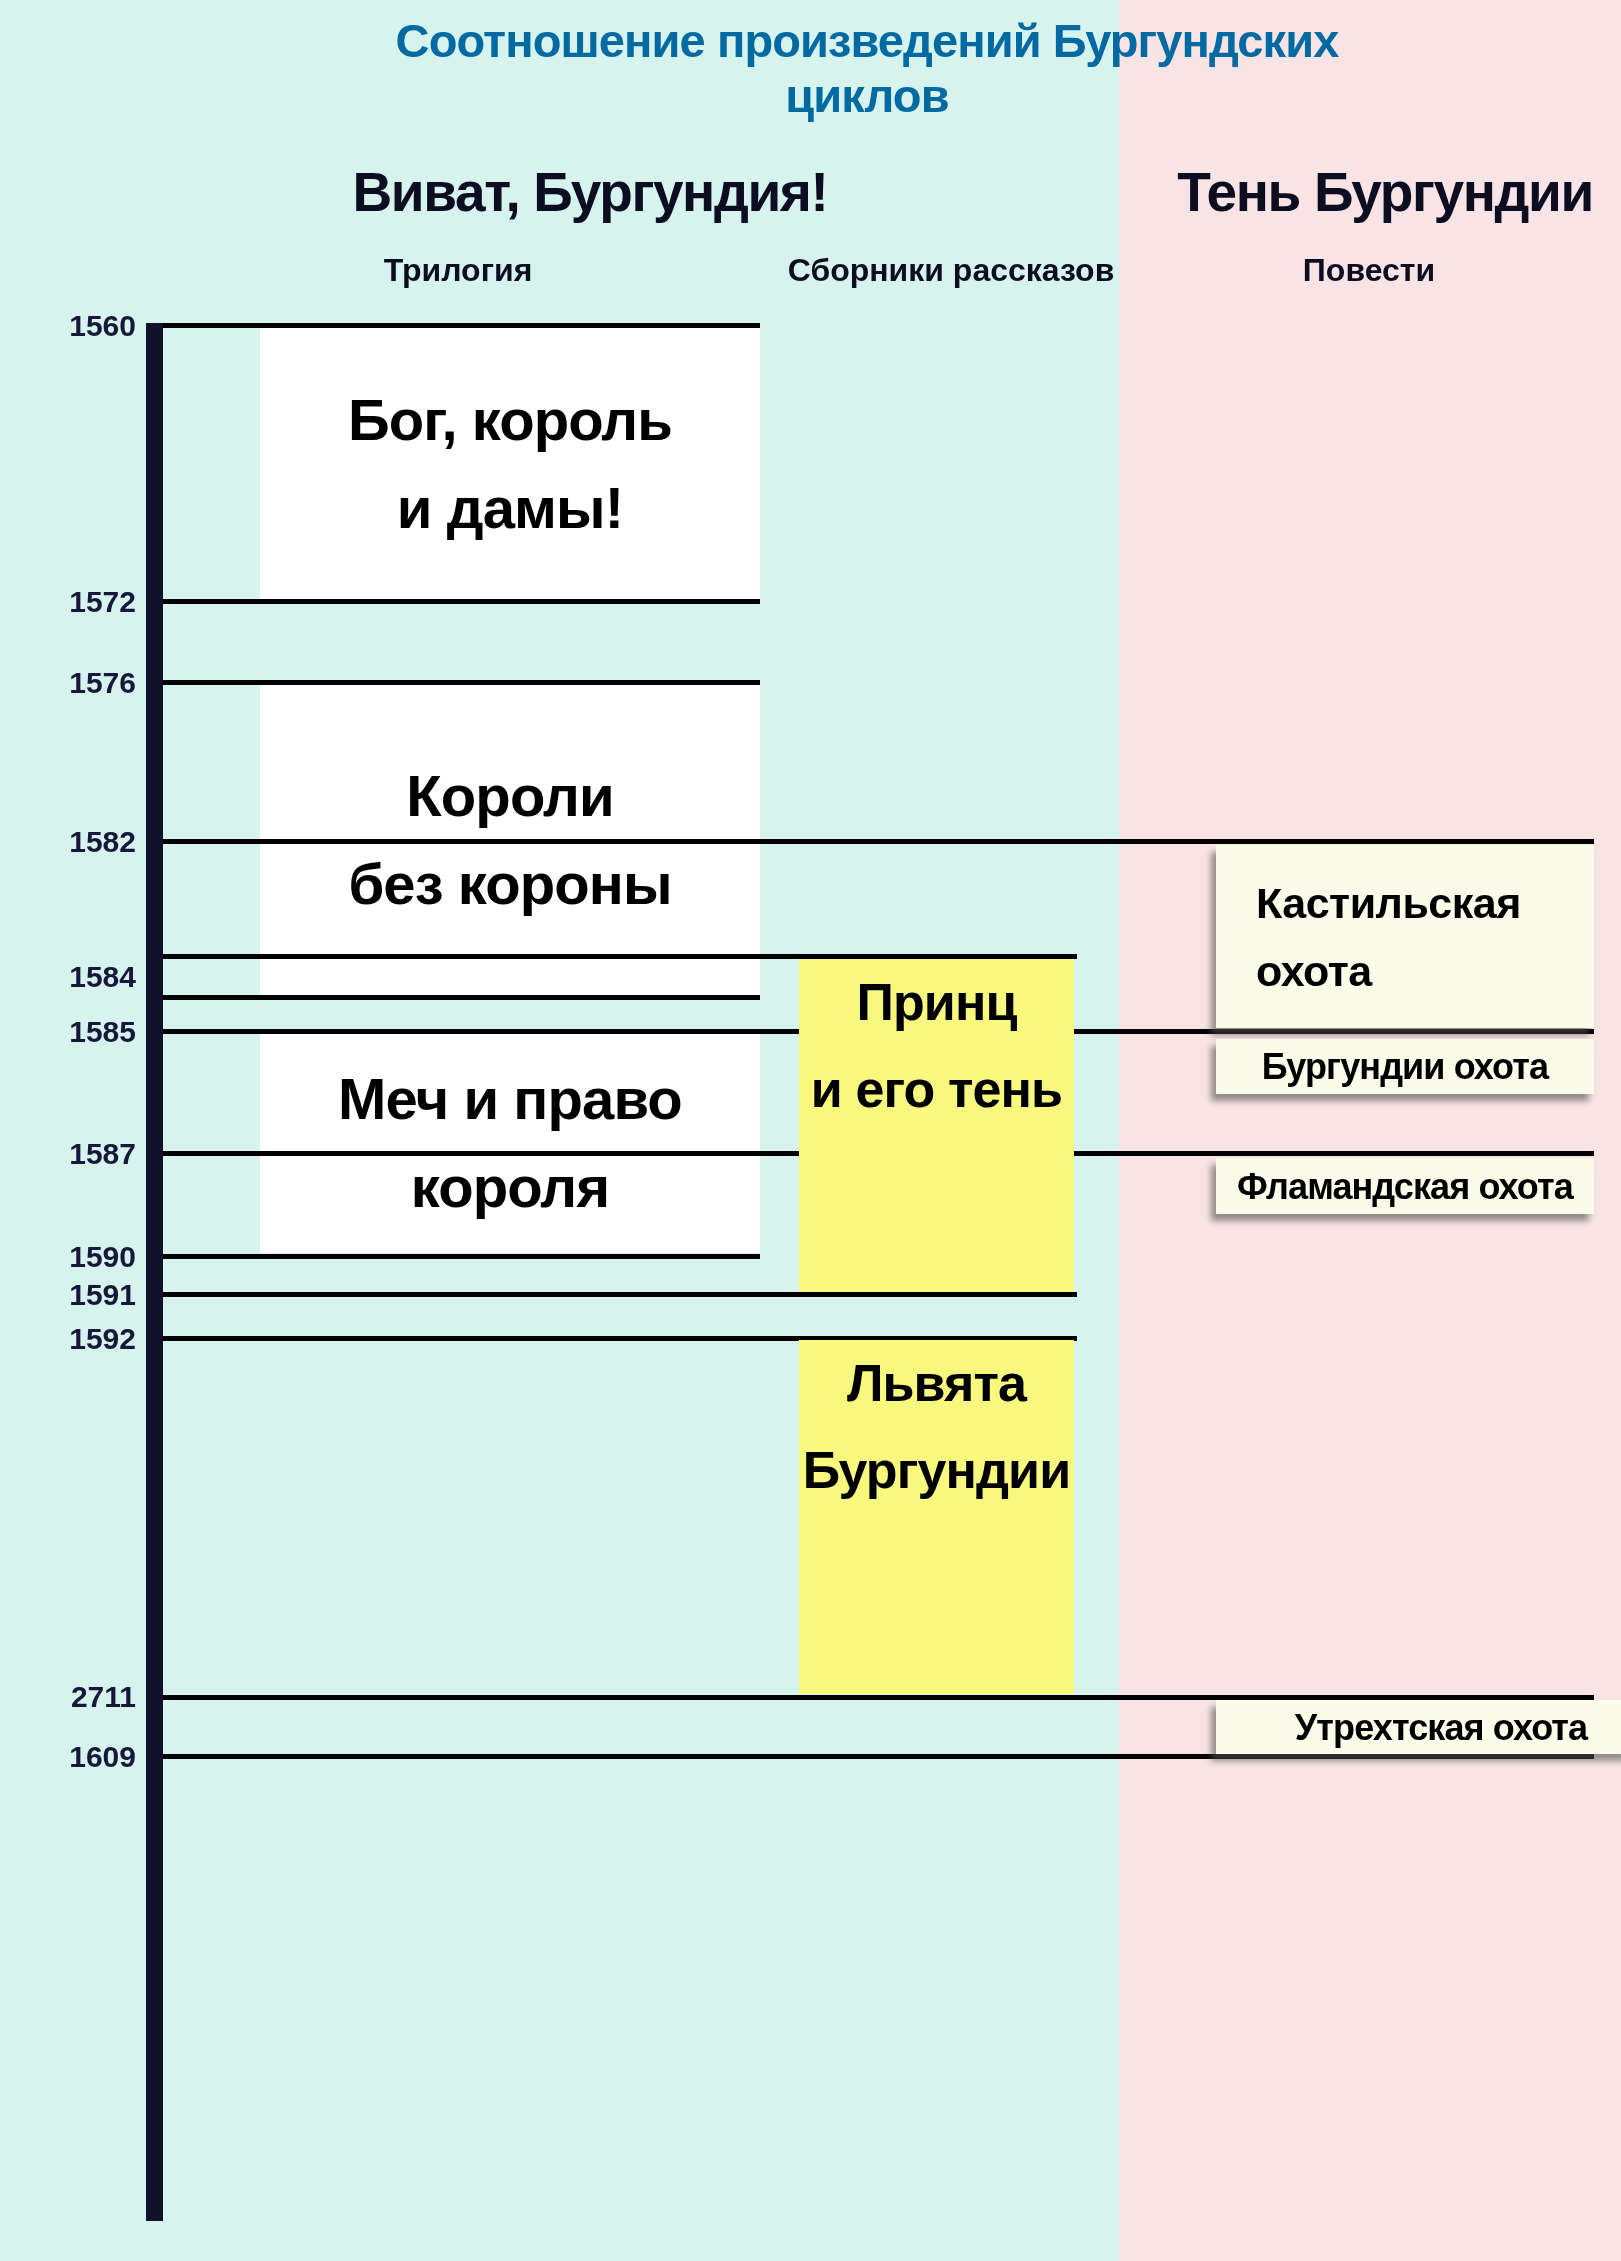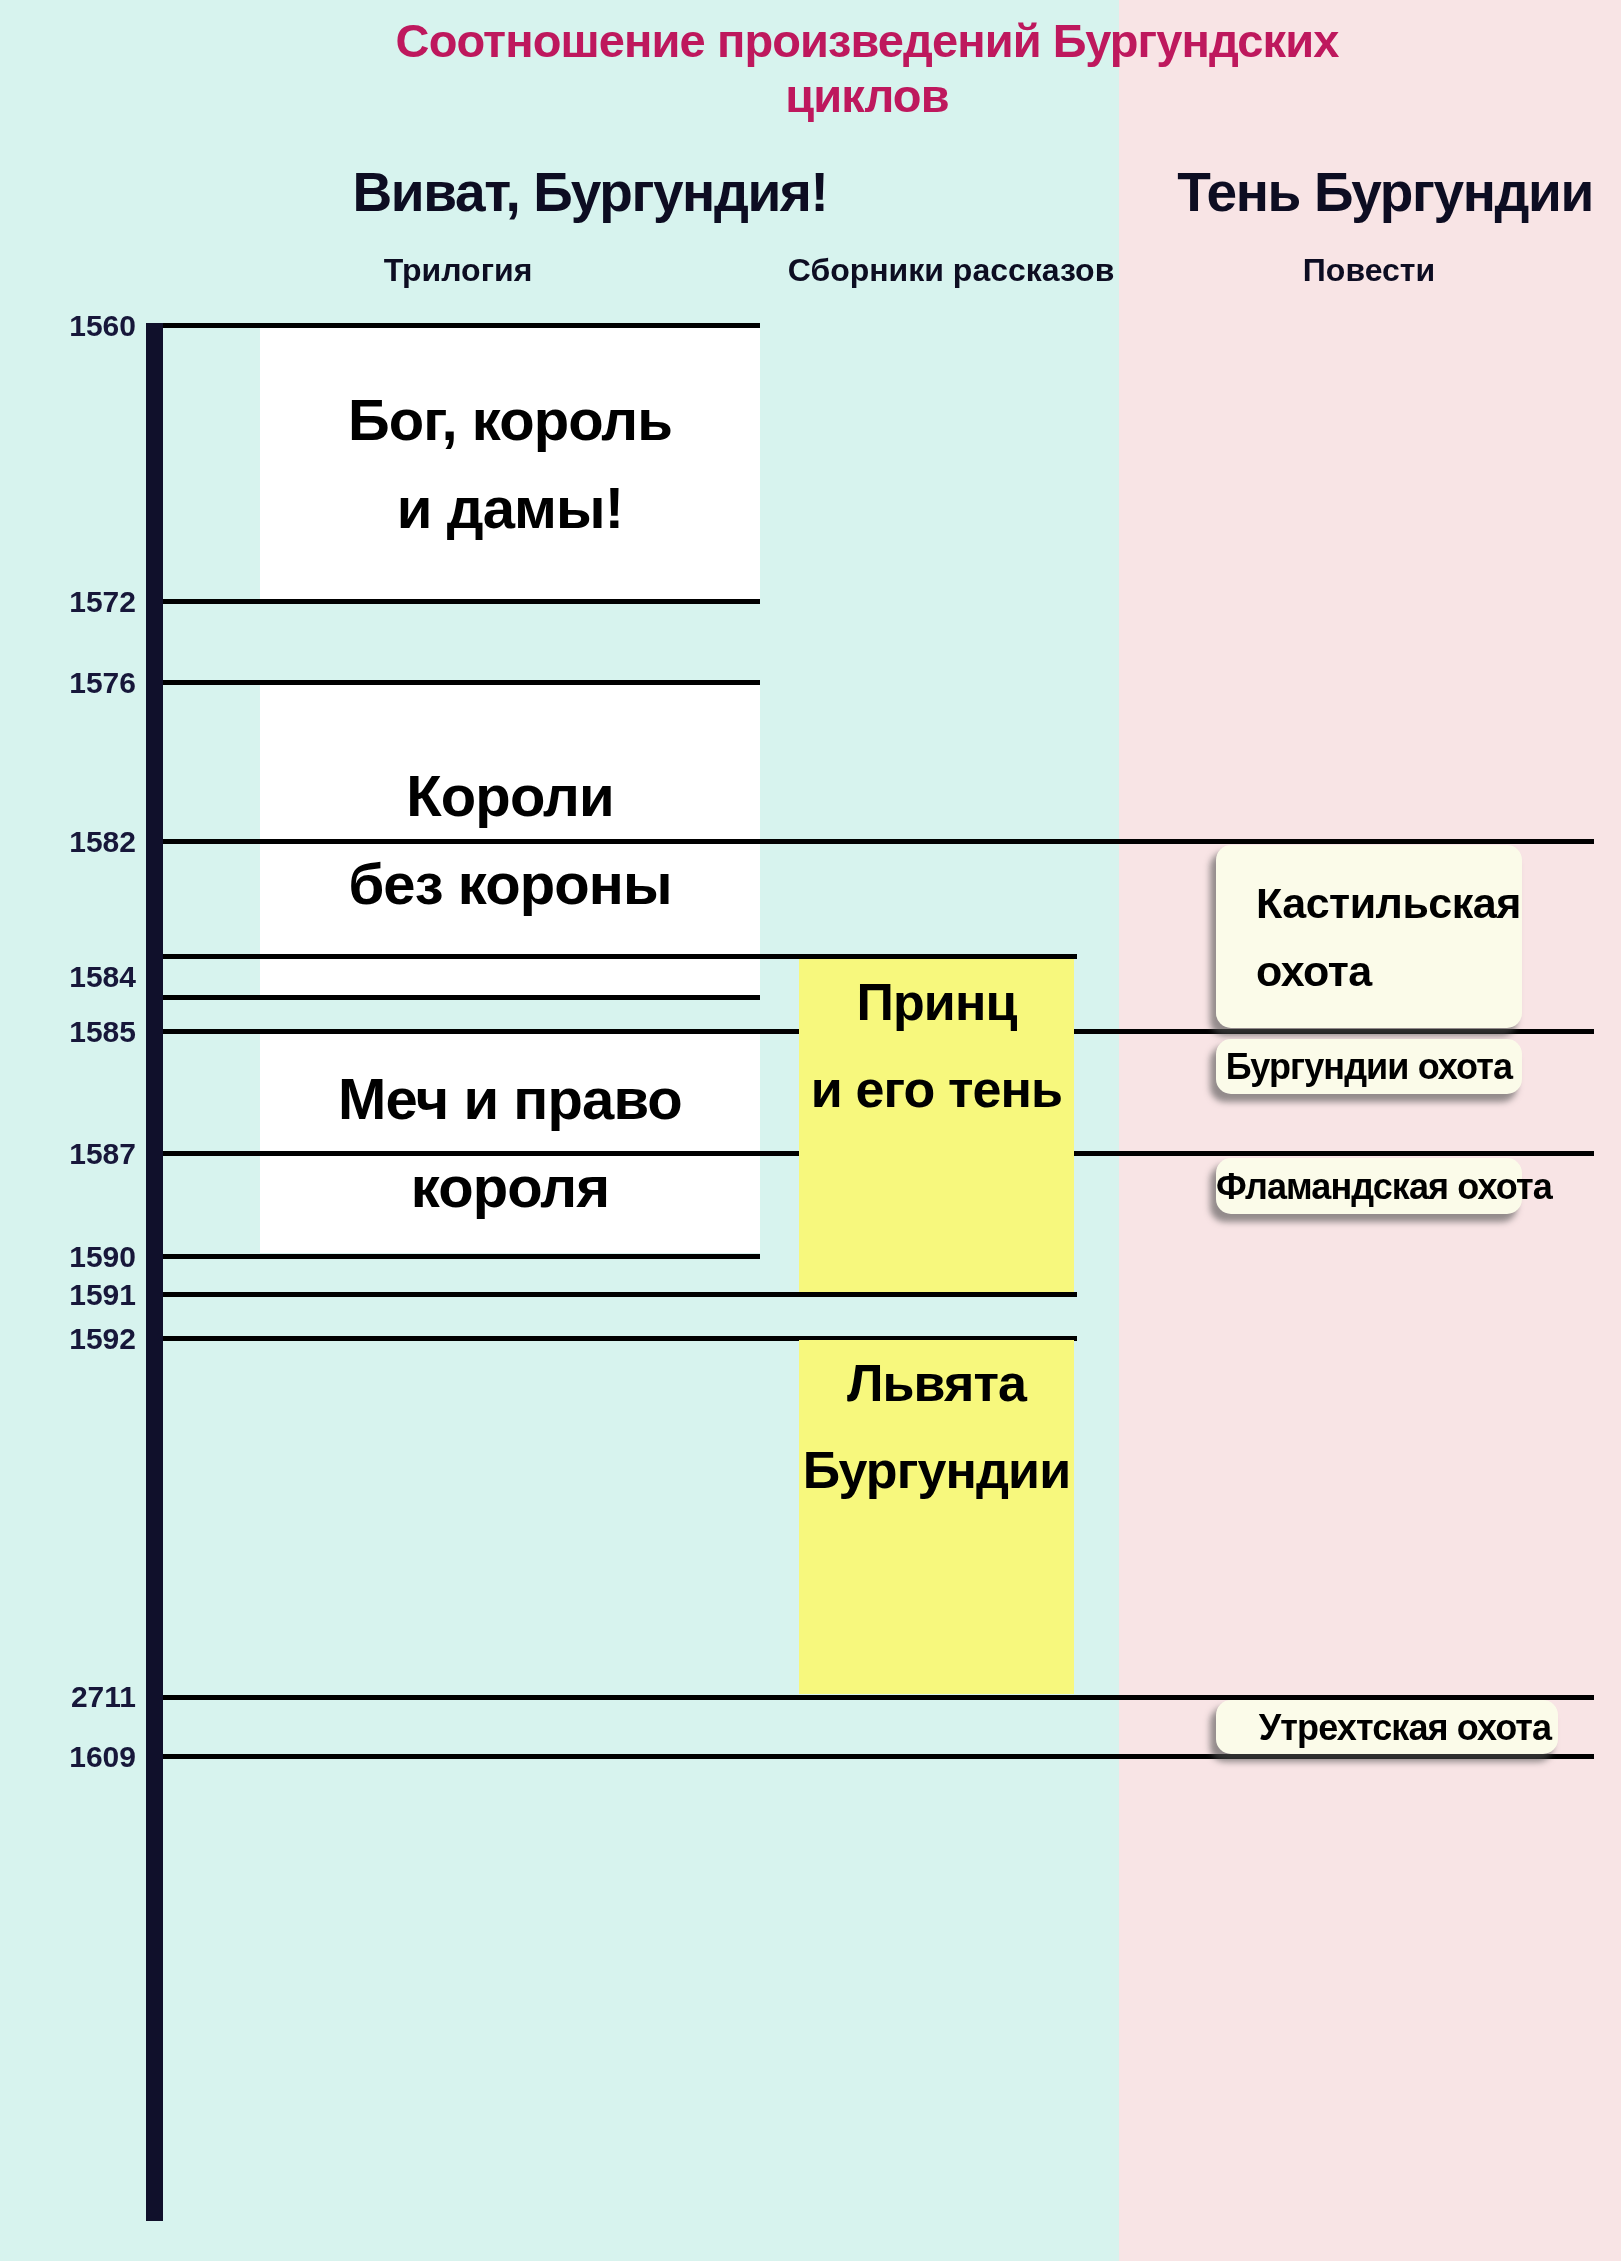--- a/index.html
+++ b/index.html
@@ -3,39 +3,39 @@
 <meta charset="utf-8">
 <style>
   html,body{margin:0;padding:0;}
   body{width:1621px;height:2261px;font-family:"Liberation Sans","DejaVu Sans",sans-serif;}
   .canvas{position:relative;width:1621px;height:2261px;overflow:hidden;background:#d7f3ee;}
   .bg{position:absolute;top:0;height:2261px;}
   .bg.cyan{left:0;width:1119px;background:#d7f3ee;}
   .bg.pink{left:1119px;width:502px;background:#f8e4e5;}
 
   .main-title{position:absolute;left:356px;top:12.7px;width:1022px;margin:0;
-    font-size:47px;font-weight:700;color:#be185d;text-align:center;letter-spacing:-0.9px;}
+    font-size:47px;font-weight:700;color:#0369a1;text-align:center;letter-spacing:-0.9px;}
   .cycle-heading{position:absolute;top:160px;font-size:55px;font-weight:700;color:#0d0d22;
     text-align:center;letter-spacing:-1.4px;white-space:nowrap;}
   .h-vivat{left:136px;width:908px;}
   .h-ten{left:1148px;width:474px;}
   .col-label{position:absolute;top:252px;font-size:32px;font-weight:700;color:#0d0d22;
     text-align:center;white-space:nowrap;}
   .l-trilogy{left:322px;width:272px;}
   .l-collections{left:767px;width:368px;}
   .l-novellas{left:1233px;width:272px;}
 
   .wbox{position:absolute;left:260px;width:500px;background:#ffffff;z-index:1;
     display:flex;flex-direction:column;justify-content:center;}
   .hline{position:absolute;height:4.5px;background:#000;z-index:2;}
   .ybox{position:absolute;left:799px;width:275px;background:#f7f87d;z-index:3;
     display:flex;flex-direction:column;}
-  .cbox{position:absolute;left:1216px;width:306px;background:#fbfbe9;z-index:3;
+  .cbox{position:absolute;left:1216px;width:378px;background:#fbfbe9;z-index:3;
     display:flex;flex-direction:column;justify-content:center;
-    box-shadow:-5.4px 7.3px 6.4px rgba(80,80,80,0.6);border-radius:15px;}
+    box-shadow:-5.4px 7.3px 6.4px rgba(80,80,80,0.6);}
   .axis{position:absolute;left:146px;top:323px;width:17px;height:1898px;background:#10102b;z-index:4;}
   .year{position:absolute;left:0;width:136px;text-align:right;font-size:30px;line-height:33px;
     font-weight:700;color:#17173a;z-index:5;}
 
   .btxt{text-align:center;font-weight:700;color:#000;z-index:5;}
   .btxt span{display:block;white-space:nowrap;}
   .wbox .btxt{font-size:58px;line-height:88px;letter-spacing:-0.9px;}
   .ybox .btxt{font-size:52px;line-height:87px;letter-spacing:-0.9px;}
   .cbox .btxt.two{font-size:43px;line-height:68px;text-align:left;padding-left:40px;letter-spacing:-0.5px;}
   .cbox .btxt.one{font-size:36px;line-height:41px;letter-spacing:-0.9px;}

